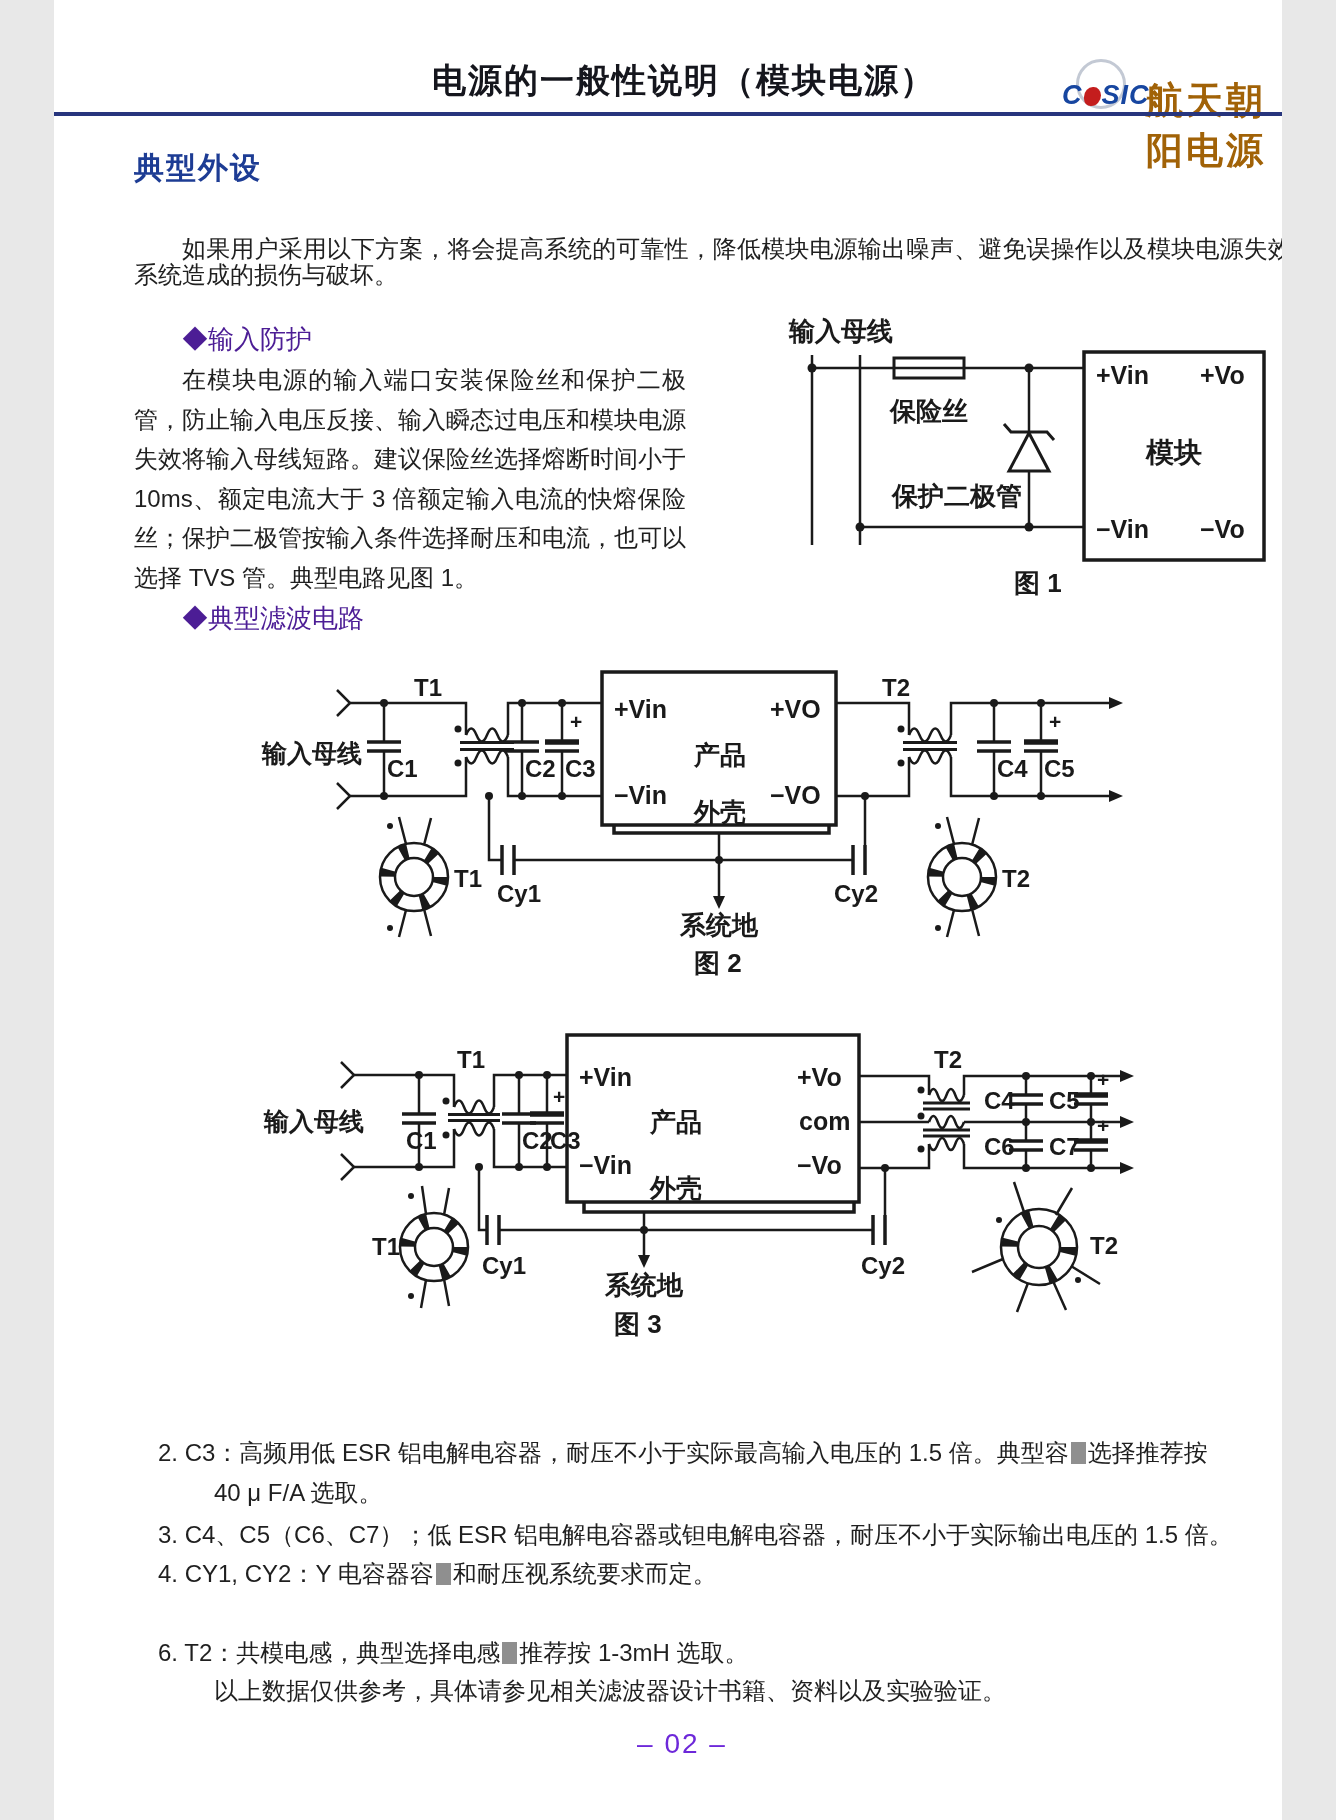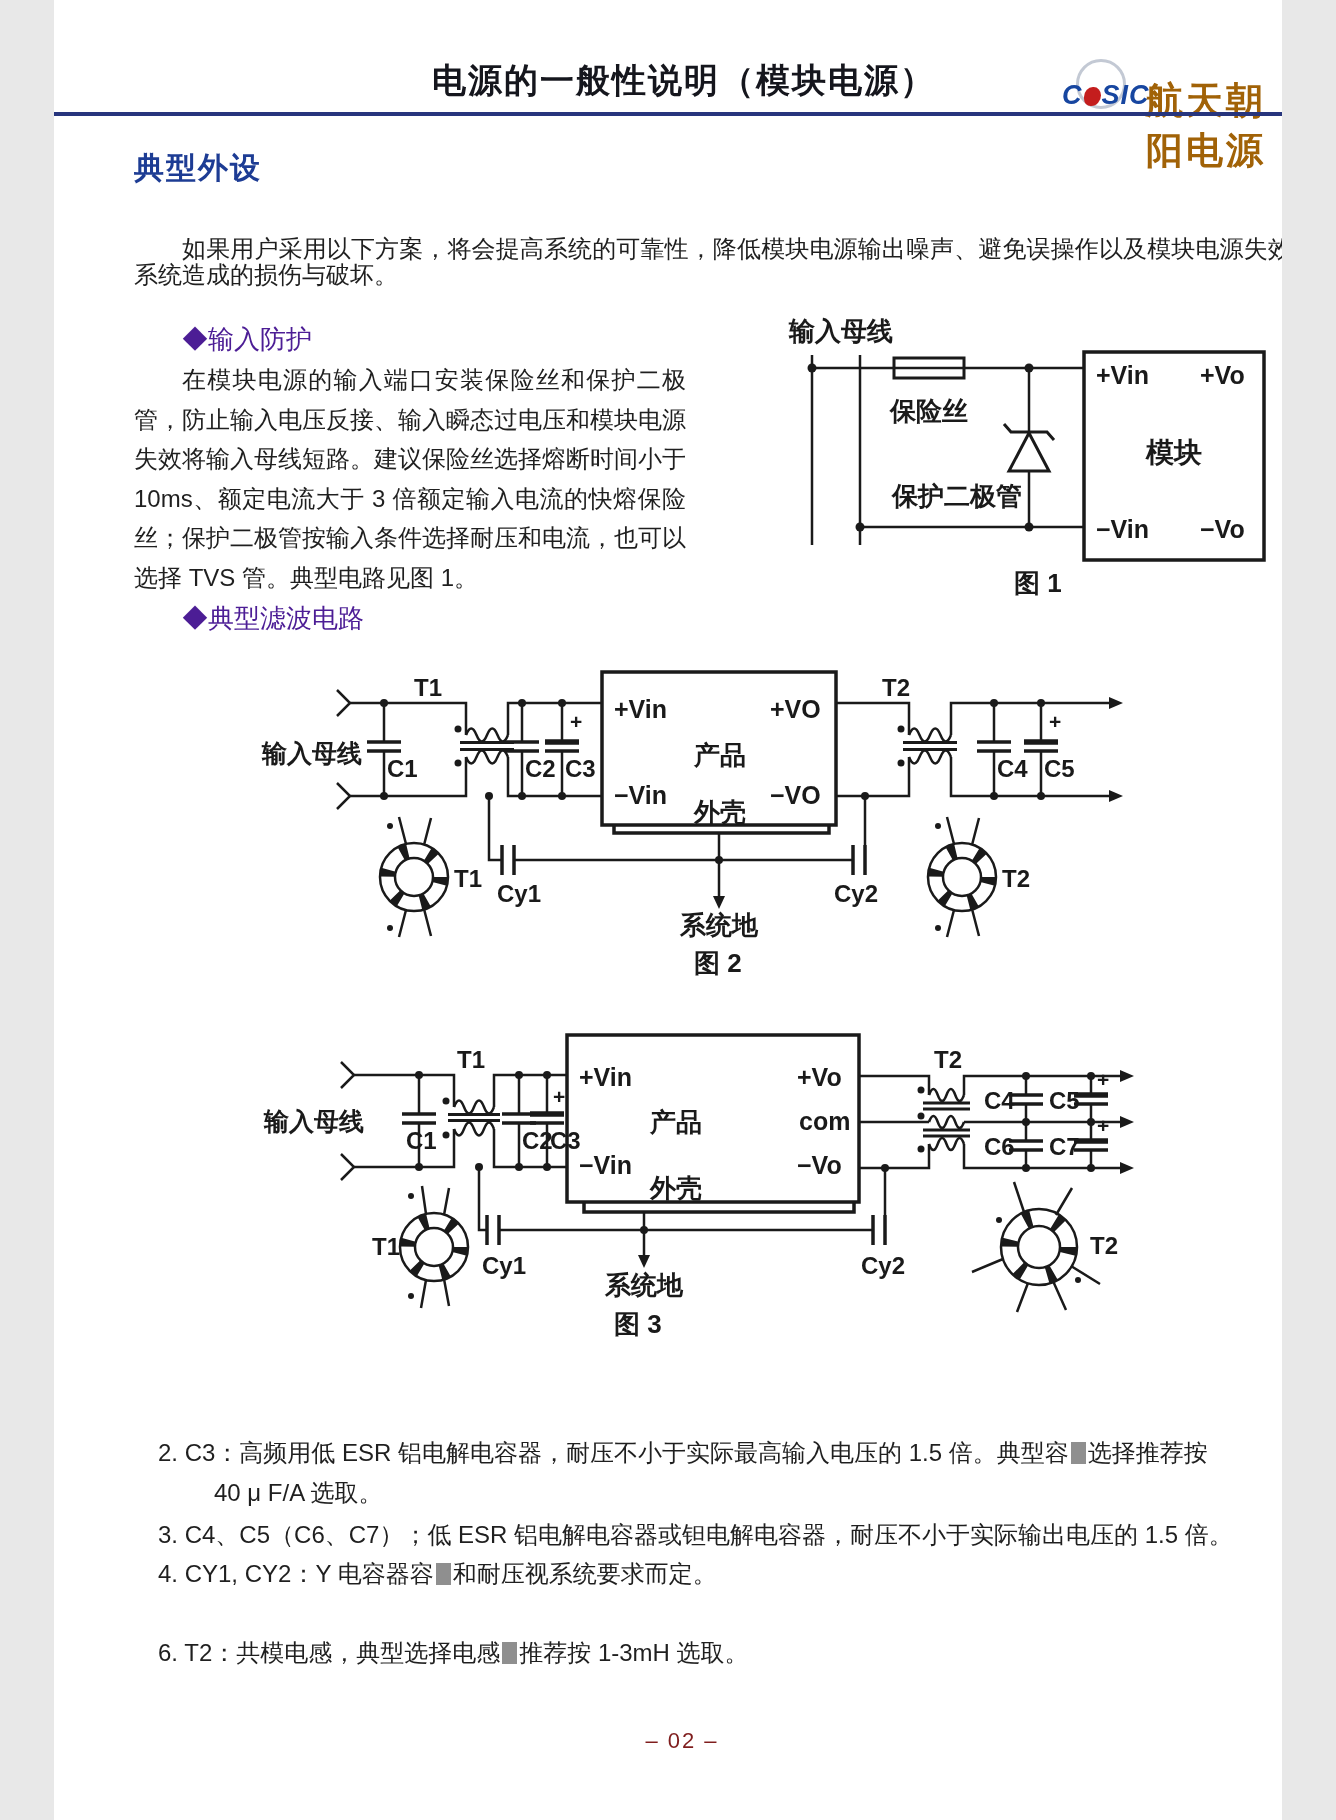--- a/index.html
+++ b/index.html
@@ -25,21 +25,21 @@
            text-align:justify;}
   .filter-heading{left:128px;top:601px;}
   
   svg text{font-family:"Liberation Sans",sans-serif;fill:#1a1a1a;font-weight:600;}
   svg .cn{font-weight:600;}
   
   .note-line{left:104px;font-size:24px;line-height:30px;white-space:nowrap;color:#1f1f1f;}
   .note-indent{left:160px;}
   .gbox{display:inline-block;width:15px;height:22px;background:#8f8f8f;color:transparent;
         overflow:hidden;vertical-align:-3px;margin:0 2px;}
-  .folio{left:560px;top:1728px;width:136px;text-align:center;font-size:22px;color:#7f1d1d;letter-spacing:2px;}
+  .folio{left:560px;top:1728px;width:136px;text-align:center;font-size:28px;color:#6d28d9;letter-spacing:2px;}
 </style>
 </head>
 <body>
 
 <div id="page">
 
   <div class="abs doc-title">电源的一般性说明（模块电源）</div>
   <div class="abs logo-ring"></div>
   <div class="abs logo-abbr"><span>C</span><span class="logo-red"></span><span>SIC</span></div>
   <div class="abs logo-brand">航天朝阳电源</div>
@@ -333,15 +333,16 @@
     <text x="836" y="254" font-size="24">T2</text>
     <text class="cn" x="351" y="294" font-size="26">系统地</text>
     <text class="cn" x="360" y="333" font-size="26">图 3</text>
   </svg>
 
   <div class="abs note-line" style="top:1438px;">2. C3：高频用低 ESR 铝电解电容器，耐压不小于实际最高输入电压的 1.5 倍。典型容<span class="gbox">▉</span>选择推荐按</div>
   <div class="abs note-line note-indent" style="top:1478px;">40 μ F/A 选取。</div>
   <div class="abs note-line" style="top:1520px;">3. C4、C5（C6、C7）；低 ESR 铝电解电容器或钽电解电容器，耐压不小于实际输出电压的 1.5 倍。</div>
   <div class="abs note-line" style="top:1559px;">4. CY1, CY2：Y 电容器容<span class="gbox">▉</span>和耐压视系统要求而定。</div>
   <div class="abs note-line" style="top:1638px;">6. T2：共模电感，典型选择电感<span class="gbox">▉</span>推荐按 1-3mH 选取。</div>
+  <div class="abs note-line note-indent" style="top:1676px;">以上数据仅供参考，具体请参见相关滤波器设计书籍、资料以及实验验证。</div>
 
   <div class="abs folio">– 02 –</div>
 </div>
 
 </body></html>

